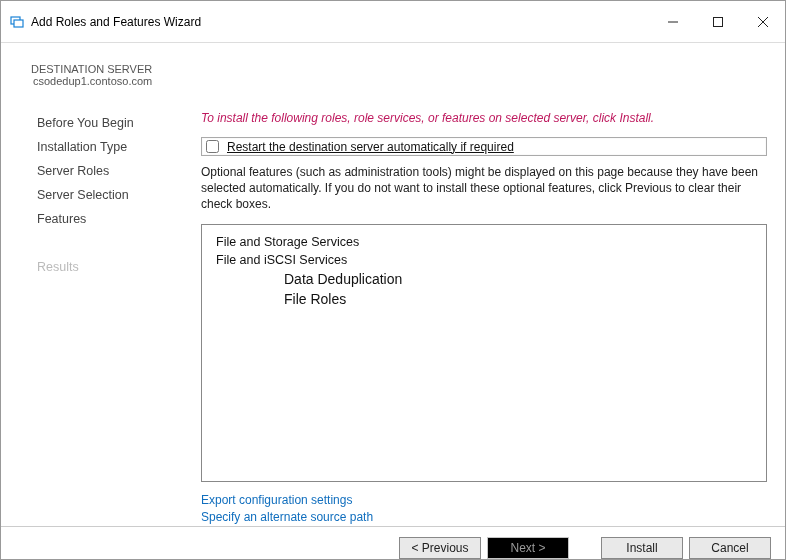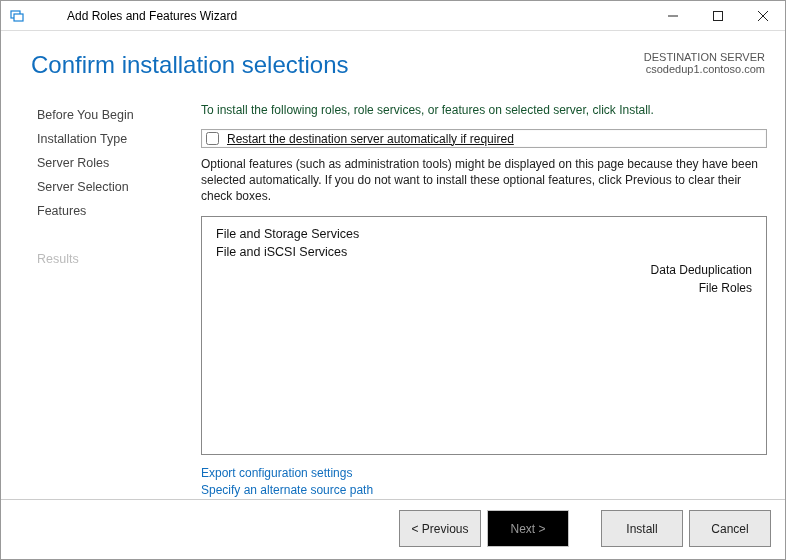--- a/index.html
+++ b/index.html
@@ -6,26 +6,25 @@
 body {
   font-family: "Segoe UI", Tahoma, sans-serif;
   font-size: 12px;
   background: #fff;
   width: 786px;
   height: 560px;
   overflow: hidden;
   border: 1px solid #999;
 }
 .titlebar {
-  height: 30px;
+  height: 42px;
   display: flex;
   align-items: center;
   padding-left: 8px;
   border-bottom: 1px solid #ddd;
-  gap: 36px;
 }
 .titlebar-icon {
   width: 16px; height: 16px;
   margin-right: 6px;
   display: flex; align-items: center; justify-content: center;
 }
 .titlebar-title { font-size: 12px; color: #000; flex: 1; }
 .win-controls { display: flex; }
 .win-btn {
   width: 45px; height: 30px;
@@ -74,55 +73,55 @@
 }
 .nav-item.disabled { color: #bbb; }
 
 .main {
   flex: 1;
   padding: 18px 18px 0 20px;
   display: flex;
   flex-direction: column;
   overflow: hidden;
 }
-.intro { font-size: 12px; color: #14532d; margin-bottom: 12px; }
+.intro { font-size: 12px; color: #be185d; margin-bottom: 12px; font-style: italic; }
 .restart-row {
   border: 1px solid #aaa;
   padding: 1px 4px 1px 2px;
   display: flex;
   align-items: center;
   margin-bottom: 8px;
   box-shadow: inset 0 0 0 1px rgba(0,0,0,0.02);
 }
 .restart-row input { margin: 1px 8px 1px 2px; }
 .restart-row label { text-decoration: underline; font-size: 12px; color: #111;}
 .optional-note { font-size: 12px; color: #222; line-height: 16px; margin-bottom: 12px; }
 .feature-box {
   border: 1px solid #888;
   flex: 1;
   padding: 10px 14px;
   overflow: auto;
   min-height: 200px;
 }
 .ft-l1 { font-size: 12.5px; color: #111; margin-bottom: 4px; }
 .ft-l2 { font-size: 12.5px; color: #111; margin-bottom: 4px; }
-.ft-l3 { font-size: 12px; color: #111; margin-left: 68px; margin-bottom: 4px; text-align: right; }
+.ft-l3 { font-size: 14px; color: #111; margin-left: 68px; margin-bottom: 4px; }
 .links { margin-top: 10px; }
 .link { color: #106ebe; font-size: 12px; cursor: default; line-height: 17px; }
 
 .footer {
   border-top: 1px solid #ccc;
   padding: 10px 14px 12px;
   display: flex;
   justify-content: flex-end;
   gap: 6px;
 }
 .btn {
   min-width: 82px;
-  height: 37px;
+  height: 22px;
   border: 1px solid #888;
   background: #e9e9e9;
   font-size: 12px;
   color: #222;
   cursor: default;
 }
 .btn.disabled { color: #9a9a9a; border-color: #c5c5c5; background: #000000; }
 .btn-gap { width: 20px; }
 </style>
 </head>
@@ -151,21 +150,20 @@
       <svg width="10" height="10">
           <line x1="0" y1="0" x2="10" y2="10" stroke-width="1"></line>
           <line x1="10" y1="0" x2="0" y2="10" stroke-width="1"></line>
         </svg>
     </div>
   </div>
 </div>
 
 <div class="content">
   <div class="header">
-    <div class="page-title">Confirm installation selections</div>
     <div class="dest-box">
       <div class="dest-label">DESTINATION SERVER</div>
       <div class="dest-server">csodedup1.contoso.com</div>
     </div>
   </div>
 
   <div class="body">
     <div class="sidebar">
       <div class="nav-item">Before You Begin</div>
       <div class="nav-item">Installation Type</div>

